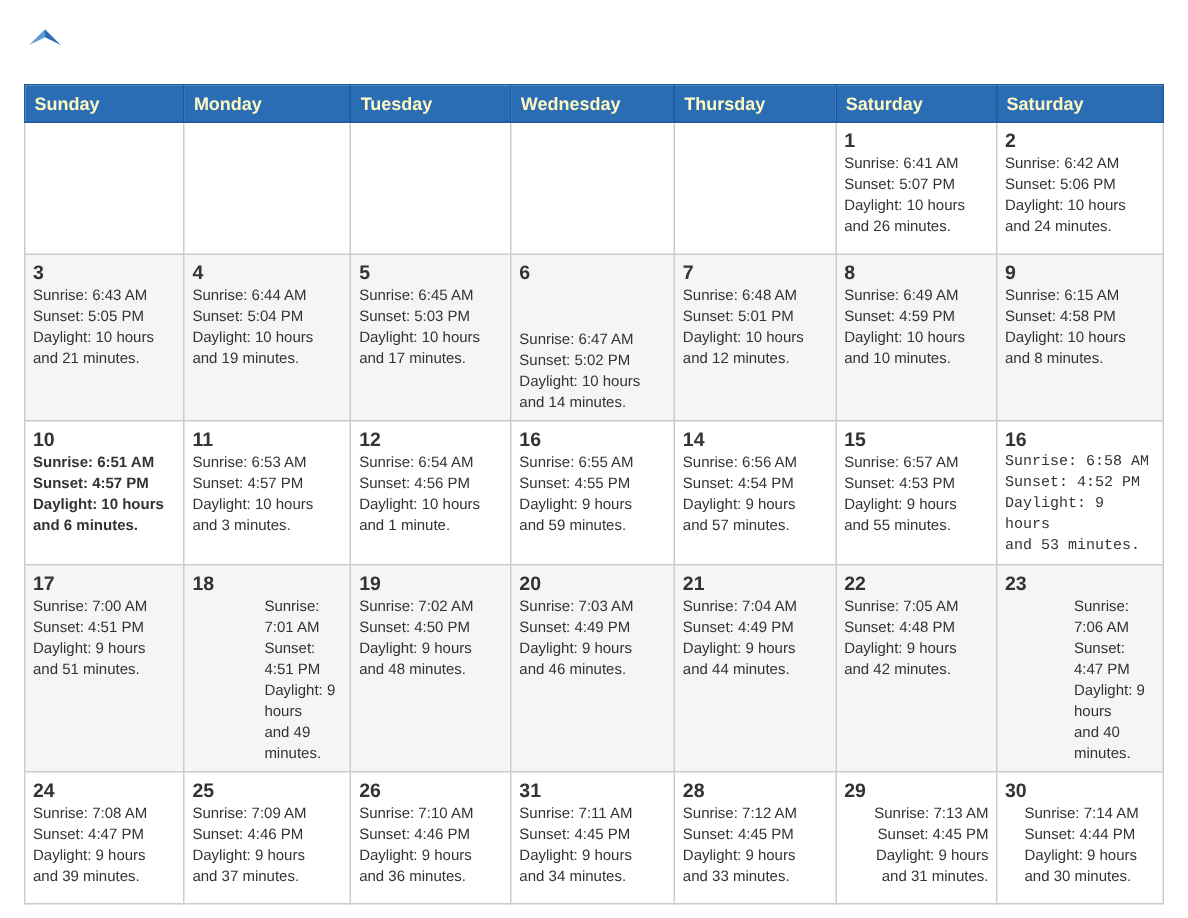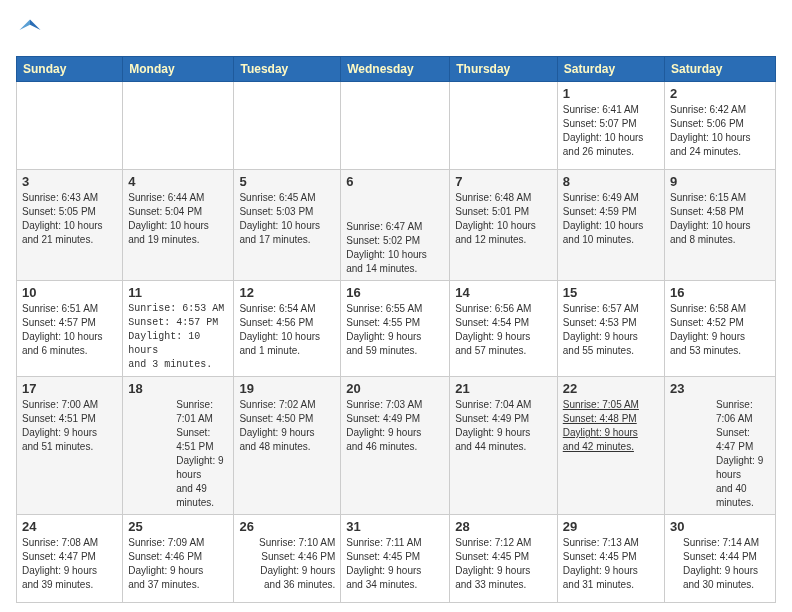--- a/index.html
+++ b/index.html
@@ -193,28 +193,28 @@
             <span class="day-number">9</span>
             <div class="day-info" style="white-space: pre-line;">Sunrise: 6:15 AM
 Sunset: 4:58 PM
 Daylight: 10 hours
 and 8 minutes.</div>
           </td>
         </tr>
         <tr>
           <td>
             <span class="day-number">10</span>
-            <div class="day-info" style="white-space: pre-line;">Sunrise: 6:51 AM
+            <div class="day-info" style="white-space: pre-line; font-weight: bold;">Sunrise: 6:51 AM
 Sunset: 4:57 PM
 Daylight: 10 hours
 and 6 minutes.</div>
           </td>
           <td>
             <span class="day-number">11</span>
-            <div class="day-info" style="white-space: pre-line; font-family: Liberation Mono, monospace;">Sunrise: 6:53 AM
+            <div class="day-info" style="white-space: pre-line;">Sunrise: 6:53 AM
 Sunset: 4:57 PM
 Daylight: 10 hours
 and 3 minutes.</div>
           </td>
           <td>
             <span class="day-number">12</span>
             <div class="day-info" style="white-space: pre-line;">Sunrise: 6:54 AM
 Sunset: 4:56 PM
 Daylight: 10 hours
 and 1 minute.</div>
@@ -235,21 +235,21 @@
           </td>
           <td>
             <span class="day-number">15</span>
             <div class="day-info" style="white-space: pre-line;">Sunrise: 6:57 AM
 Sunset: 4:53 PM
 Daylight: 9 hours
 and 55 minutes.</div>
           </td>
           <td>
             <span class="day-number">16</span>
-            <div class="day-info" style="white-space: pre-line;">Sunrise: 6:58 AM
+            <div class="day-info" style="white-space: pre-line; font-family: Liberation Mono, monospace;">Sunrise: 6:58 AM
 Sunset: 4:52 PM
 Daylight: 9 hours
 and 53 minutes.</div>
           </td>
         </tr>
         <tr>
           <td>
             <span class="day-number">17</span>
             <div class="day-info" style="white-space: pre-line;">Sunrise: 7:00 AM
 Sunset: 4:51 PM
@@ -279,21 +279,21 @@
           </td>
           <td>
             <span class="day-number">21</span>
             <div class="day-info" style="white-space: pre-line;">Sunrise: 7:04 AM
 Sunset: 4:49 PM
 Daylight: 9 hours
 and 44 minutes.</div>
           </td>
           <td>
             <span class="day-number">22</span>
-            <div class="day-info" style="white-space: pre-line; text-decoration: underline;">Sunrise: 7:05 AM
+            <div class="day-info" style="white-space: pre-line;">Sunrise: 7:05 AM
 Sunset: 4:48 PM
 Daylight: 9 hours
 and 42 minutes.</div>
           </td>
           <td>
             <span class="day-number">23</span>
             <div class="day-info" style="white-space: pre-line; margin-left: 46px;">Sunrise: 7:06 AM
 Sunset: 4:47 PM
 Daylight: 9 hours
 and 40 minutes.</div>
@@ -309,42 +309,42 @@
           </td>
           <td>
             <span class="day-number">25</span>
             <div class="day-info" style="white-space: pre-line;">Sunrise: 7:09 AM
 Sunset: 4:46 PM
 Daylight: 9 hours
 and 37 minutes.</div>
           </td>
           <td>
             <span class="day-number">26</span>
-            <div class="day-info" style="white-space: pre-line; text-align: right;">Sunrise: 7:10 AM
+            <div class="day-info" style="white-space: pre-line;">Sunrise: 7:10 AM
 Sunset: 4:46 PM
 Daylight: 9 hours
 and 36 minutes.</div>
           </td>
           <td>
             <span class="day-number">31</span>
             <div class="day-info" style="white-space: pre-line;">Sunrise: 7:11 AM
 Sunset: 4:45 PM
 Daylight: 9 hours
 and 34 minutes.</div>
           </td>
           <td>
             <span class="day-number">28</span>
             <div class="day-info" style="white-space: pre-line;">Sunrise: 7:12 AM
 Sunset: 4:45 PM
 Daylight: 9 hours
 and 33 minutes.</div>
           </td>
           <td>
             <span class="day-number">29</span>
-            <div class="day-info" style="white-space: pre-line;">Sunrise: 7:13 AM
+            <div class="day-info" style="white-space: pre-line; text-align: right;">Sunrise: 7:13 AM
 Sunset: 4:45 PM
 Daylight: 9 hours
 and 31 minutes.</div>
           </td>
           <td>
             <span class="day-number">30</span>
             <div class="day-info" style="white-space: pre-line; margin-left: 13px;">Sunrise: 7:14 AM
 Sunset: 4:44 PM
 Daylight: 9 hours
 and 30 minutes.</div>

